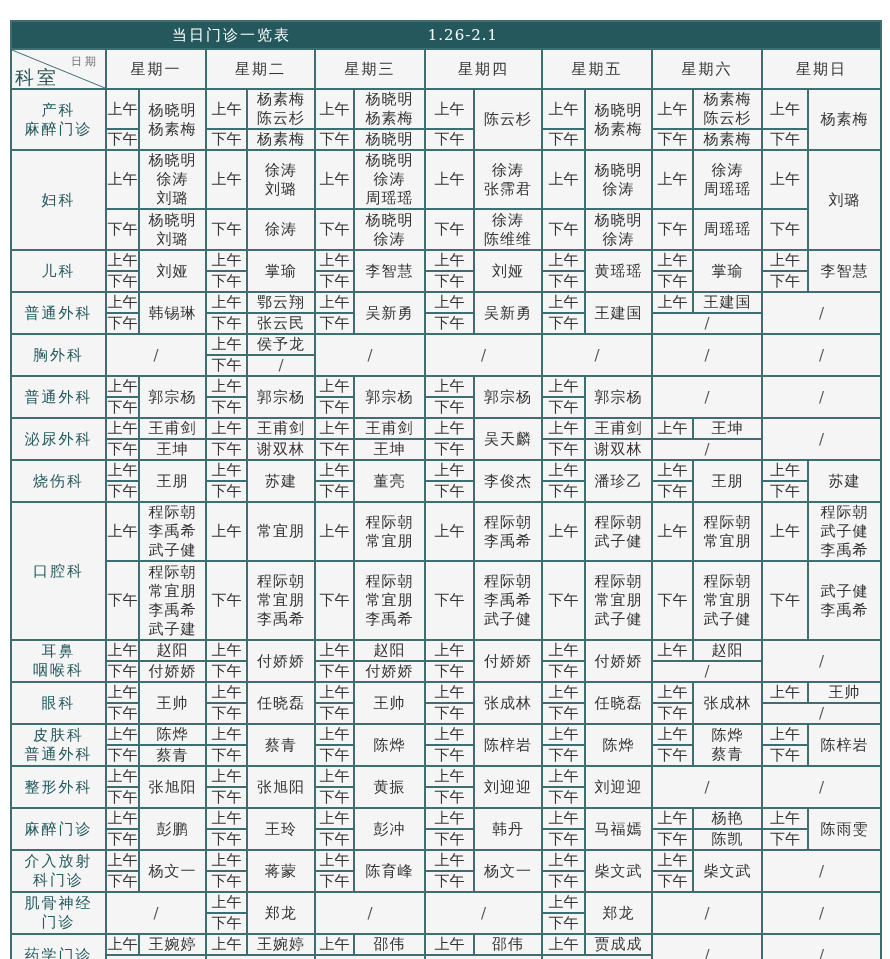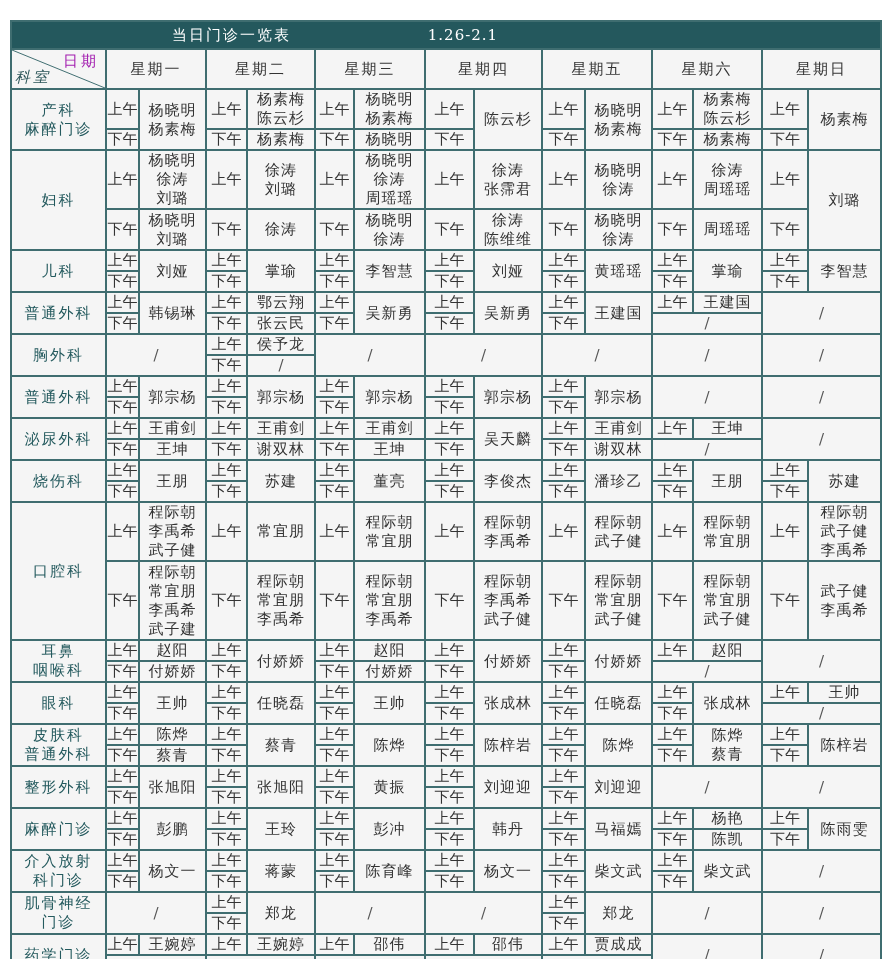--- a/index.html
+++ b/index.html
@@ -8,22 +8,22 @@
   #sheet { position:absolute; left:10px; top:20px; width:870px; height:938px; }
   table.sched { border-collapse:collapse; table-layout:fixed; width:870px; background:#f5f5f5; }
   table.sched td, table.sched th { border:2px solid #3f6d70; padding:0; text-align:center; vertical-align:middle;
        font-size:15px; line-height:19px; font-weight:normal; overflow:hidden; }
   .title-row td { background:#24585d; color:#ffffff; font-size:19px; height:26px; border-color:#24585d; letter-spacing:2px; }
   .title-row .t-main { display:inline-block; margin-left:160px; }
   .title-row .t-date { display:inline-block; margin-left:130px; letter-spacing:1px; }
   .hdr th { height:38px; font-size:15px; letter-spacing:2px; color:#333; }
   .corner { position:relative; }
   .corner svg { position:absolute; left:0; top:0; width:100%; height:100%; }
-  .corner .c-date { position:absolute; right:6px; top:2px; font-size:15px; color:#a21caf; letter-spacing:3px; }
-  .corner .c-dept { position:absolute; left:3px; bottom:1px; font-size:15px; color:#2a5457; letter-spacing:3px;font-style:italic; }
+  .corner .c-date { position:absolute; right:6px; top:2px; font-size:11px; color:#737373; letter-spacing:3px; }
+  .corner .c-dept { position:absolute; left:3px; bottom:1px; font-size:19px; color:#2a5457; letter-spacing:3px; }
   .dept { color:#245a5e; letter-spacing:2px; font-size:15px;margin-left:19px; }
   .lbl { font-size:15px; color:#333; }
   .nm { color:#333; letter-spacing:1px; }
   .slash { color:#555; }
   .h20 { height:18px; } .h21 { height:19px; }
 </style>
 </head>
 <body>
 
 <div id="sheet">

